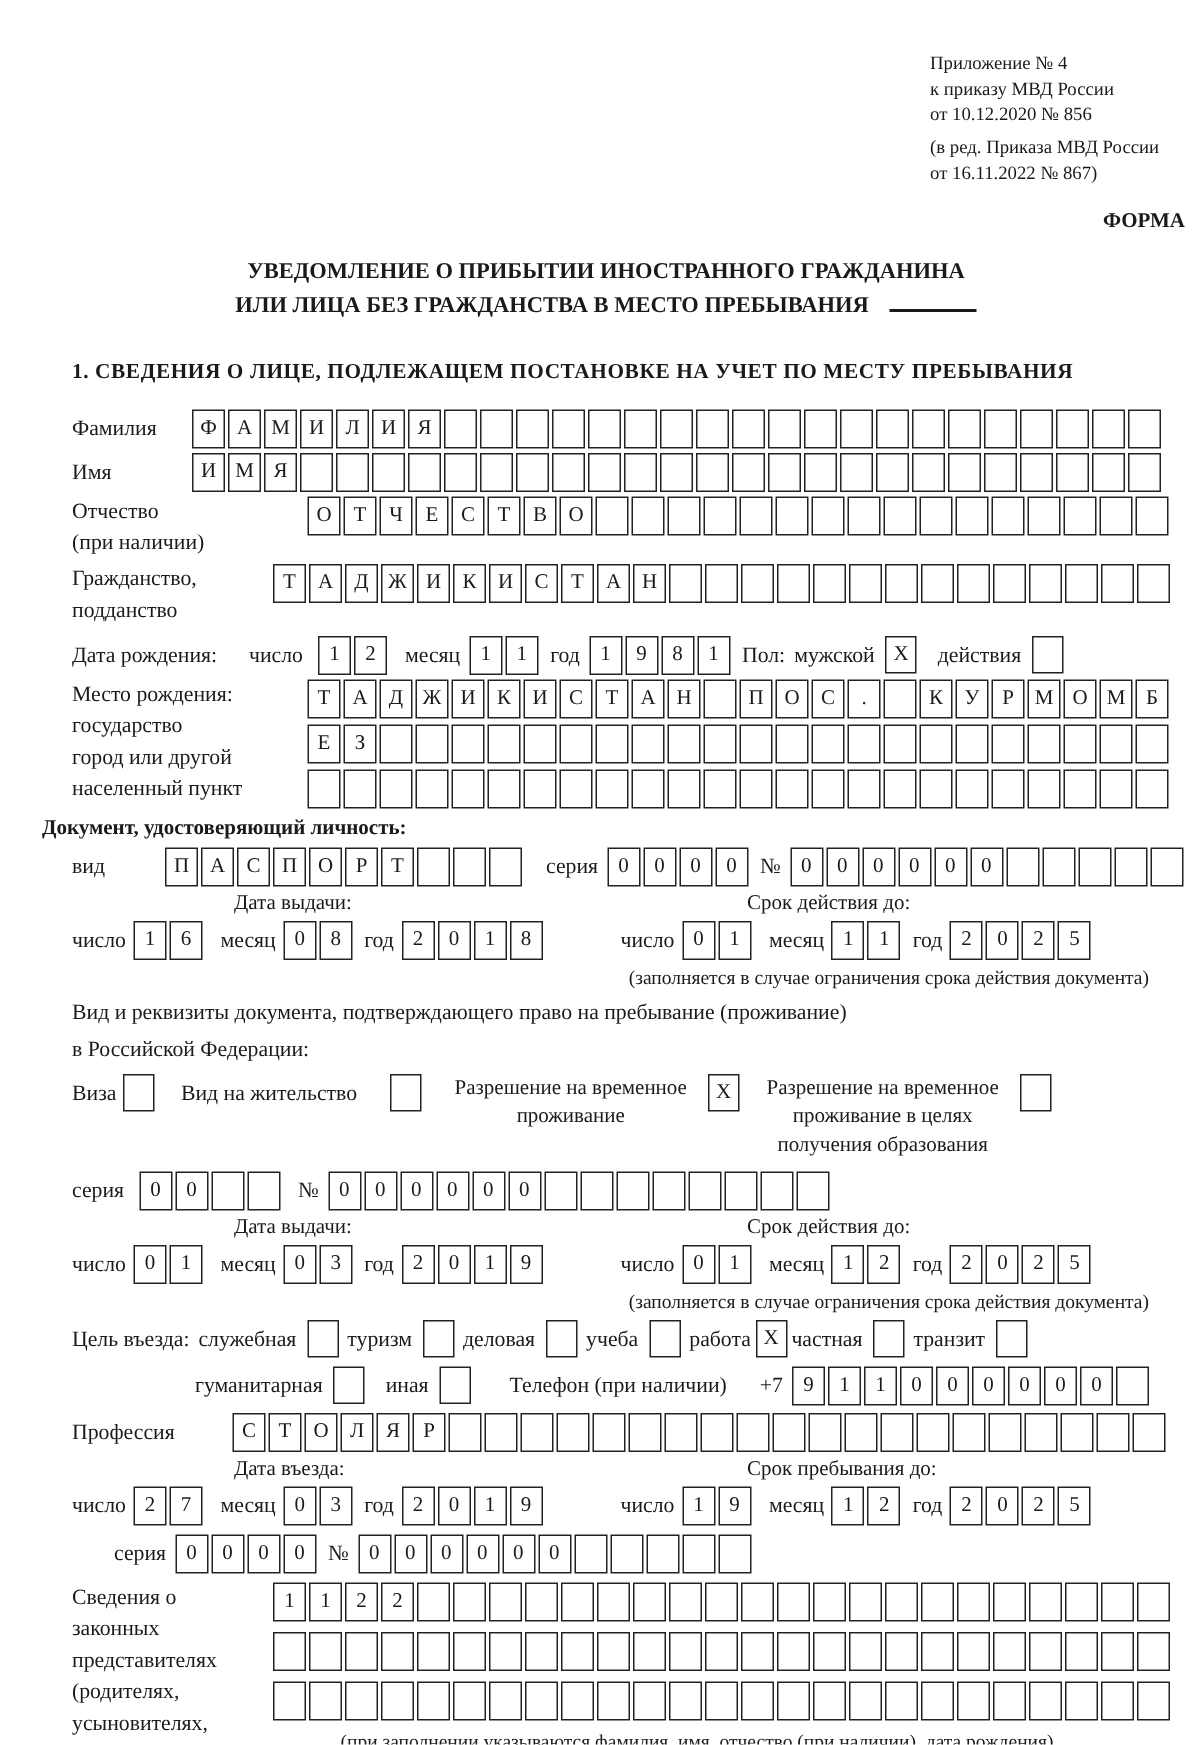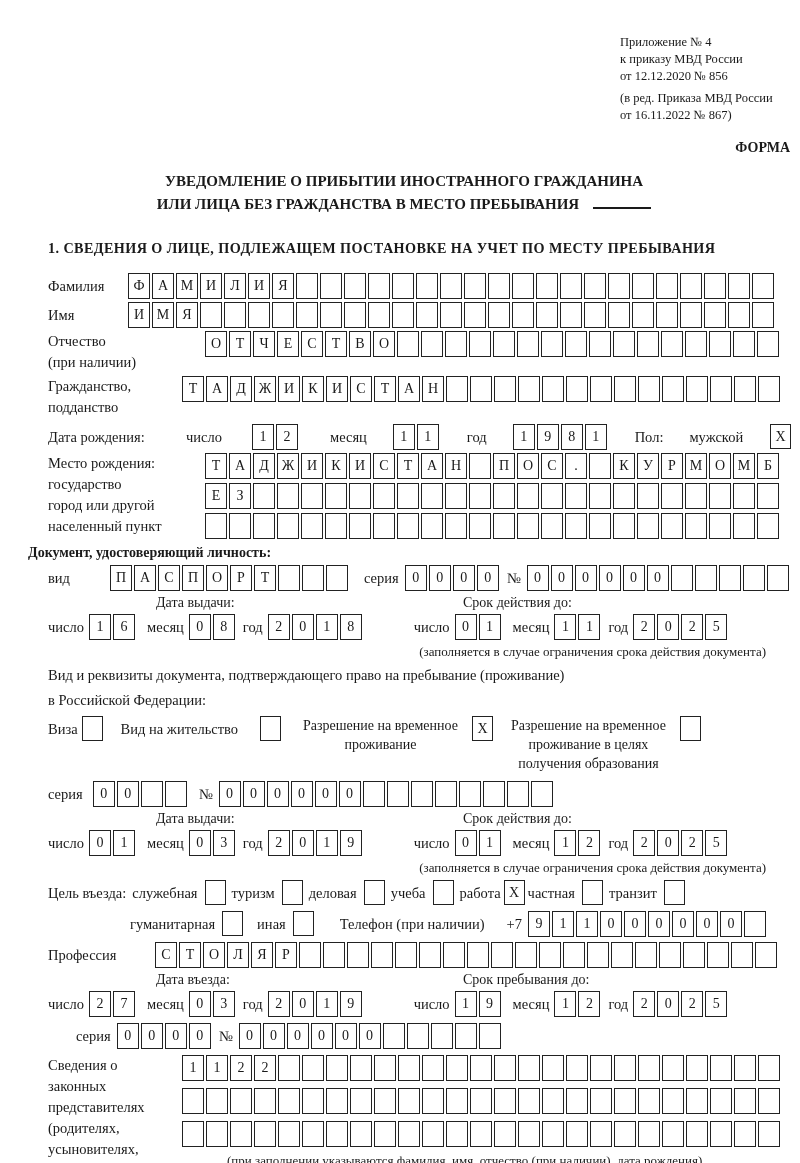--- a/index.html
+++ b/index.html
@@ -33,39 +33,39 @@
         display:inline-flex;align-items:center;justify-content:center;
         font-size:14px;flex:none;margin-left:7px;}
   .gap6{margin-left:6px;} .gap10{margin-left:10px;} .gap14{margin-left:14px;}
   .w80{width:80px;flex:none;} .w62{width:62px;flex:none;}
   .w157{width:157px;flex:none;} .w134{width:134px;flex:none;}
   .w107{width:107px;flex:none;} .w118{width:118px;flex:none;}
 
   .center-head{font-weight:bold;font-size:14px;text-align:left;margin:6px 0 4px -20px;}
 
   .dualhead{position:relative;height:19px;font-size:14px;margin-top:4px;}
-  .dh1{position:absolute;left:108px;} .dh2{position:absolute;left:415px;}
+  .dh1{position:absolute;left:108px;} .dh2{position:absolute;left:450px;}
   .daterow .lbl{margin-right:5px;}
   .grp2{margin-left:50px;display:flex;align-items:flex-start;}
   .note{font-size:13px;text-align:right;padding-right:14px;line-height:17px;
         margin-bottom:4px;}
   .intro{font-size:14.5px;line-height:23px;margin:2px 0;}
   .opt-center{font-size:14px;line-height:19px;text-align:center;white-space:nowrap;}
   .reps-note{font-size:13px;margin-left:135px;margin-top:6px;}
-  .mt6{margin-top:6px;gap:20px;}
+  .mt6{margin-top:6px;}
 </style>
 </head>
 <body>
 
 <div class="page">
 
   <div class="hdr">
     <div>Приложение № 4</div>
     <div>к приказу МВД России</div>
-    <div>от 12.12.2020 № 856</div>
+    <div>от 10.12.2020 № 856</div>
     <div class="rev">(в ред. Приказа МВД России</div>
     <div>от 16.11.2022 № 867)</div>
   </div>
   <div class="forma">ФОРМА</div>
 
   <div class="title">
     <div>УВЕДОМЛЕНИЕ О ПРИБЫТИИ ИНОСТРАННОГО ГРАЖДАНИНА</div>
     <div><span>ИЛИ ЛИЦА БЕЗ ГРАЖДАНСТВА В МЕСТО ПРЕБЫВАНИЯ</span><span class="uline"></span></div>
   </div>
 

